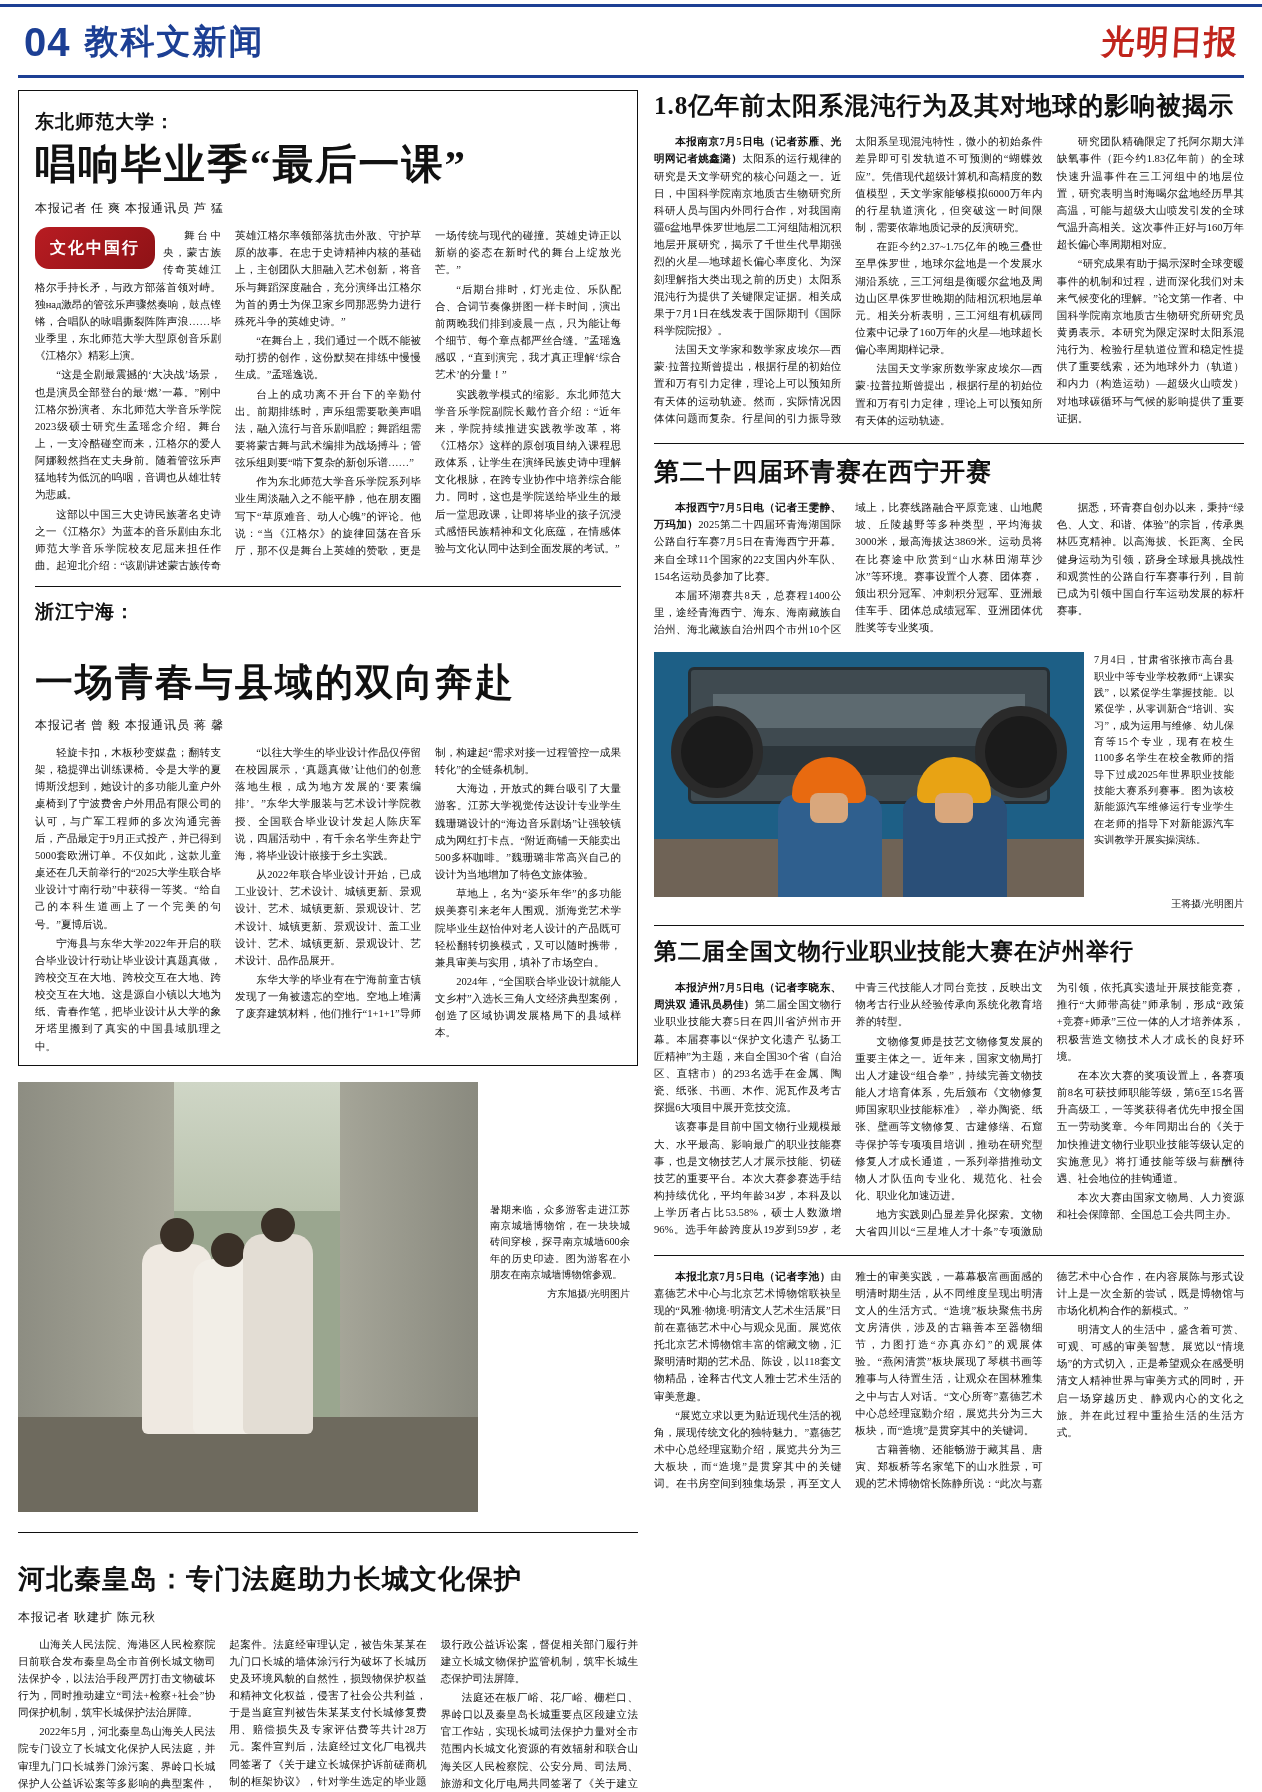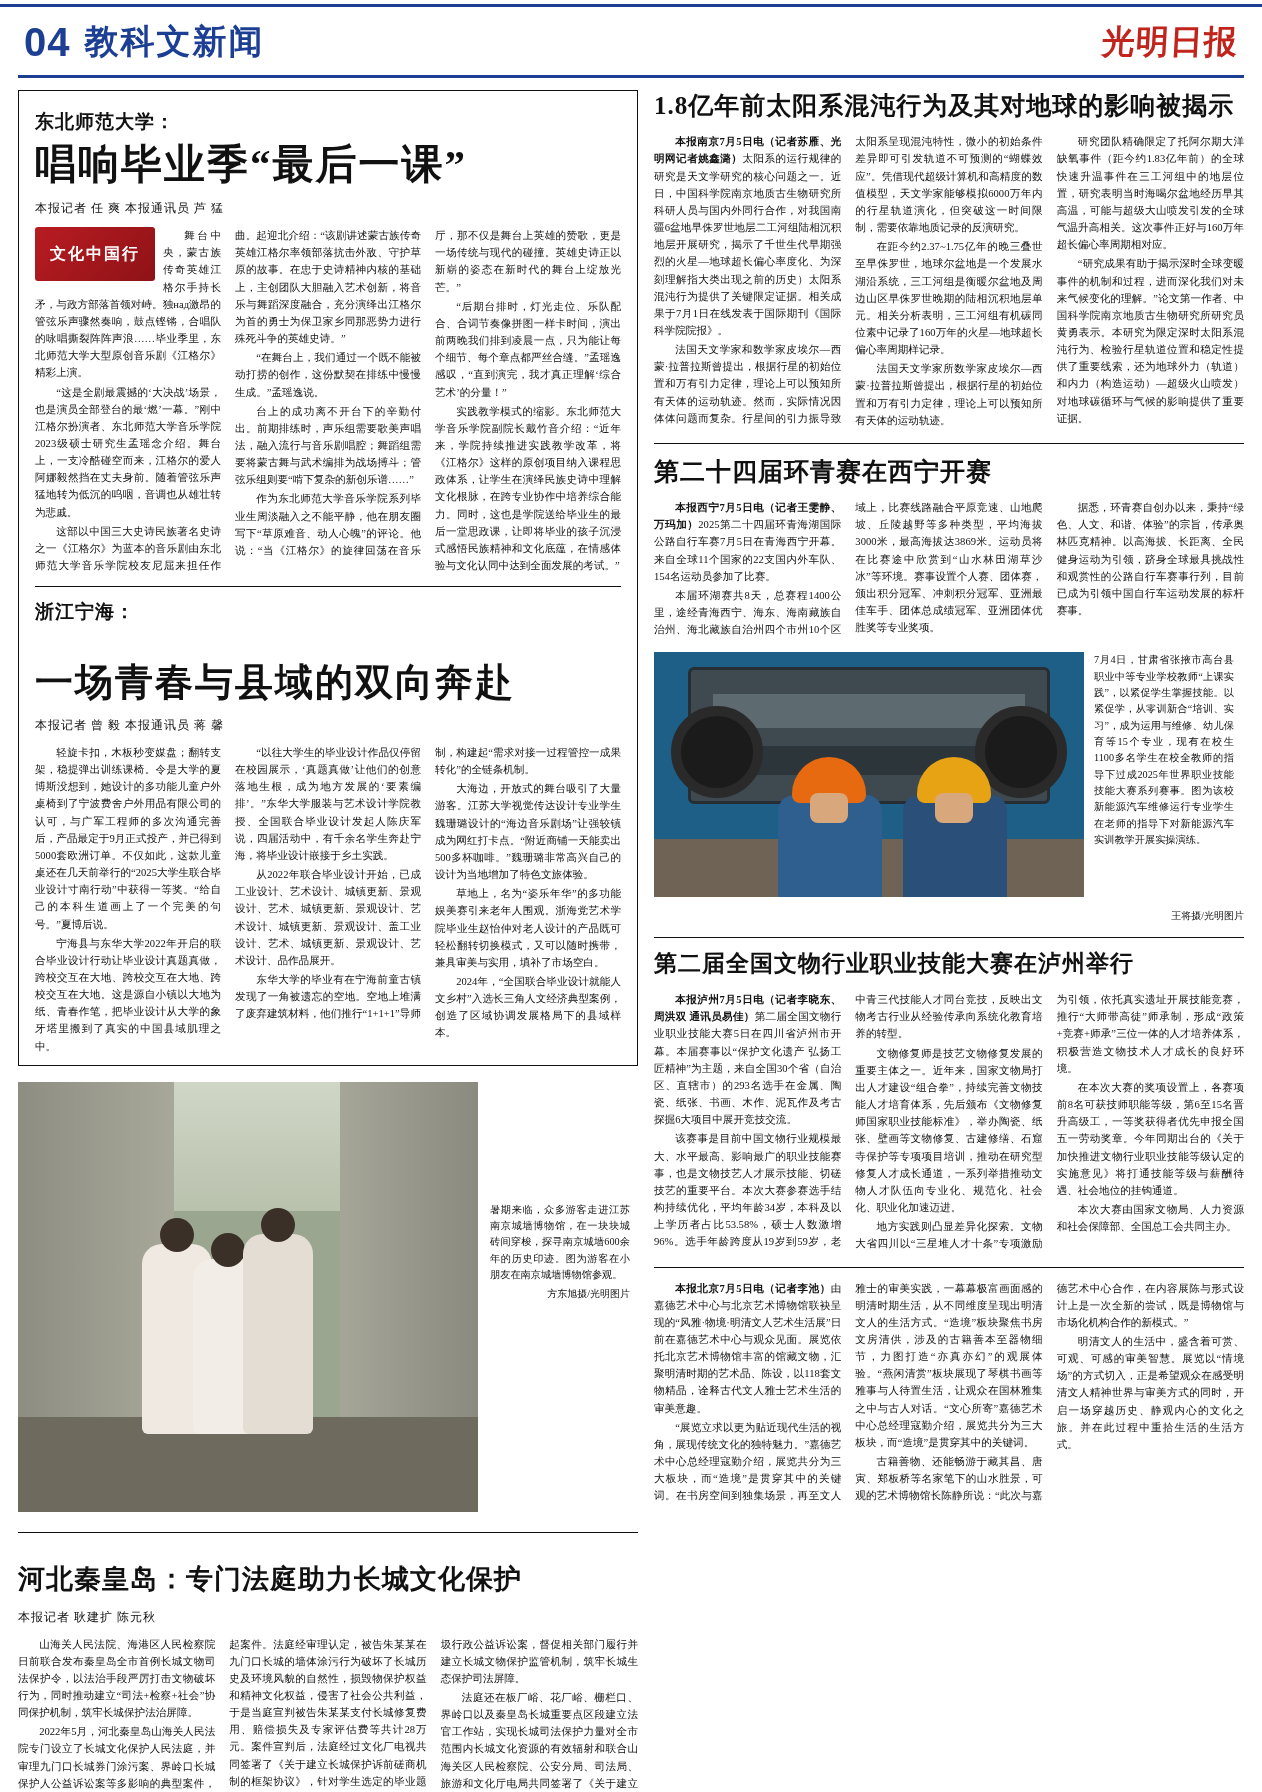--- a/index.html
+++ b/index.html
@@ -111,30 +111,30 @@
     line-height: 1.62;
     text-align: justify;
     text-justify: inter-ideograph;
   }
   .cols3 p { margin: 0 0 2px 0; text-indent: 2em; }
 
   .lead { font-weight: bold; }
 
   .logo-badge {
     width: 120px;
-    height: 54px;
+    height: 42px;
     background: linear-gradient(135deg,#b81c22,#8e1216);
     color: #fff;
     display: flex;
     align-items: center;
     justify-content: center;
     font-size: 16px;
     font-weight: bold;
     letter-spacing: 2px;
-    border-radius: 3px;
+    border-radius: 14px;
     margin: 0 0 6px 0;
     float: left;
     margin-right: 8px;
   }
 
   
   .rt-head {
     font-size: 25px;
     font-weight: bold;
     letter-spacing: 1px;
@@ -314,21 +314,21 @@
           <div class="worker w2">
               <div class="body"></div>
               <div class="helmet"></div>
               <div class="face"></div>
             </div>
         </div>
         <div style="width:140px;">
           <div class="photo-cap">7月4日，甘肃省张掖市高台县职业中等专业学校教师“上课实践”，以紧促学生掌握技能。以紧促学，从零训新合“培训、实习”，成为运用与维修、幼儿保育等15个专业，现有在校生1100多名学生在校全教师的指导下过成2025年世界职业技能技能大赛系列赛事。图为该校新能源汽车维修运行专业学生在老师的指导下对新能源汽车实训教学开展实操演练。</div>
         </div>
       </div>
-      <div class="tiny-credit" style="margin-top:12px;">王将摄/光明图片</div>
+      <div class="tiny-credit" style="margin-top:0;">王将摄/光明图片</div>
 
       <div class="sep-heavy"></div>
 
       <div>
         <div class="rt-head small">第二届全国文物行业职业技能大赛在泸州举行</div>
         <div class="cols3">
           <p><span class="lead">本报泸州7月5日电（记者李晓东、周洪双  通讯员易佳）</span><span>第二届全国文物行业职业技能大赛5日在四川省泸州市开幕。本届赛事以“保护文化遗产  弘扬工匠精神”为主题，来自全国30个省（自治区、直辖市）的293名选手在金属、陶瓷、纸张、书画、木作、泥瓦作及考古探掘6大项目中展开竞技交流。</span></p>
           <p>该赛事是目前中国文物行业规模最大、水平最高、影响最广的职业技能赛事，也是文物技艺人才展示技能、切磋技艺的重要平台。本次大赛参赛选手结构持续优化，平均年龄34岁，本科及以上学历者占比53.58%，硕士人数激增96%。选手年龄跨度从19岁到59岁，老中青三代技能人才同台竞技，反映出文物考古行业从经验传承向系统化教育培养的转型。</p>
           <p>文物修复师是技艺文物修复发展的重要主体之一。近年来，国家文物局打出人才建设“组合拳”，持续完善文物技能人才培育体系，先后颁布《文物修复师国家职业技能标准》，举办陶瓷、纸张、壁画等文物修复、古建修缮、石窟寺保护等专项项目培训，推动在研究型修复人才成长通道，一系列举措推动文物人才队伍向专业化、规范化、社会化、职业化加速迈进。</p>
           <p>地方实践则凸显差异化探索。文物大省四川以“三星堆人才十条”专项激励为引领，依托真实遗址开展技能竞赛，推行“大师带高徒”师承制，形成“政策+竞赛+师承”三位一体的人才培养体系，积极营造文物技术人才成长的良好环境。</p>

